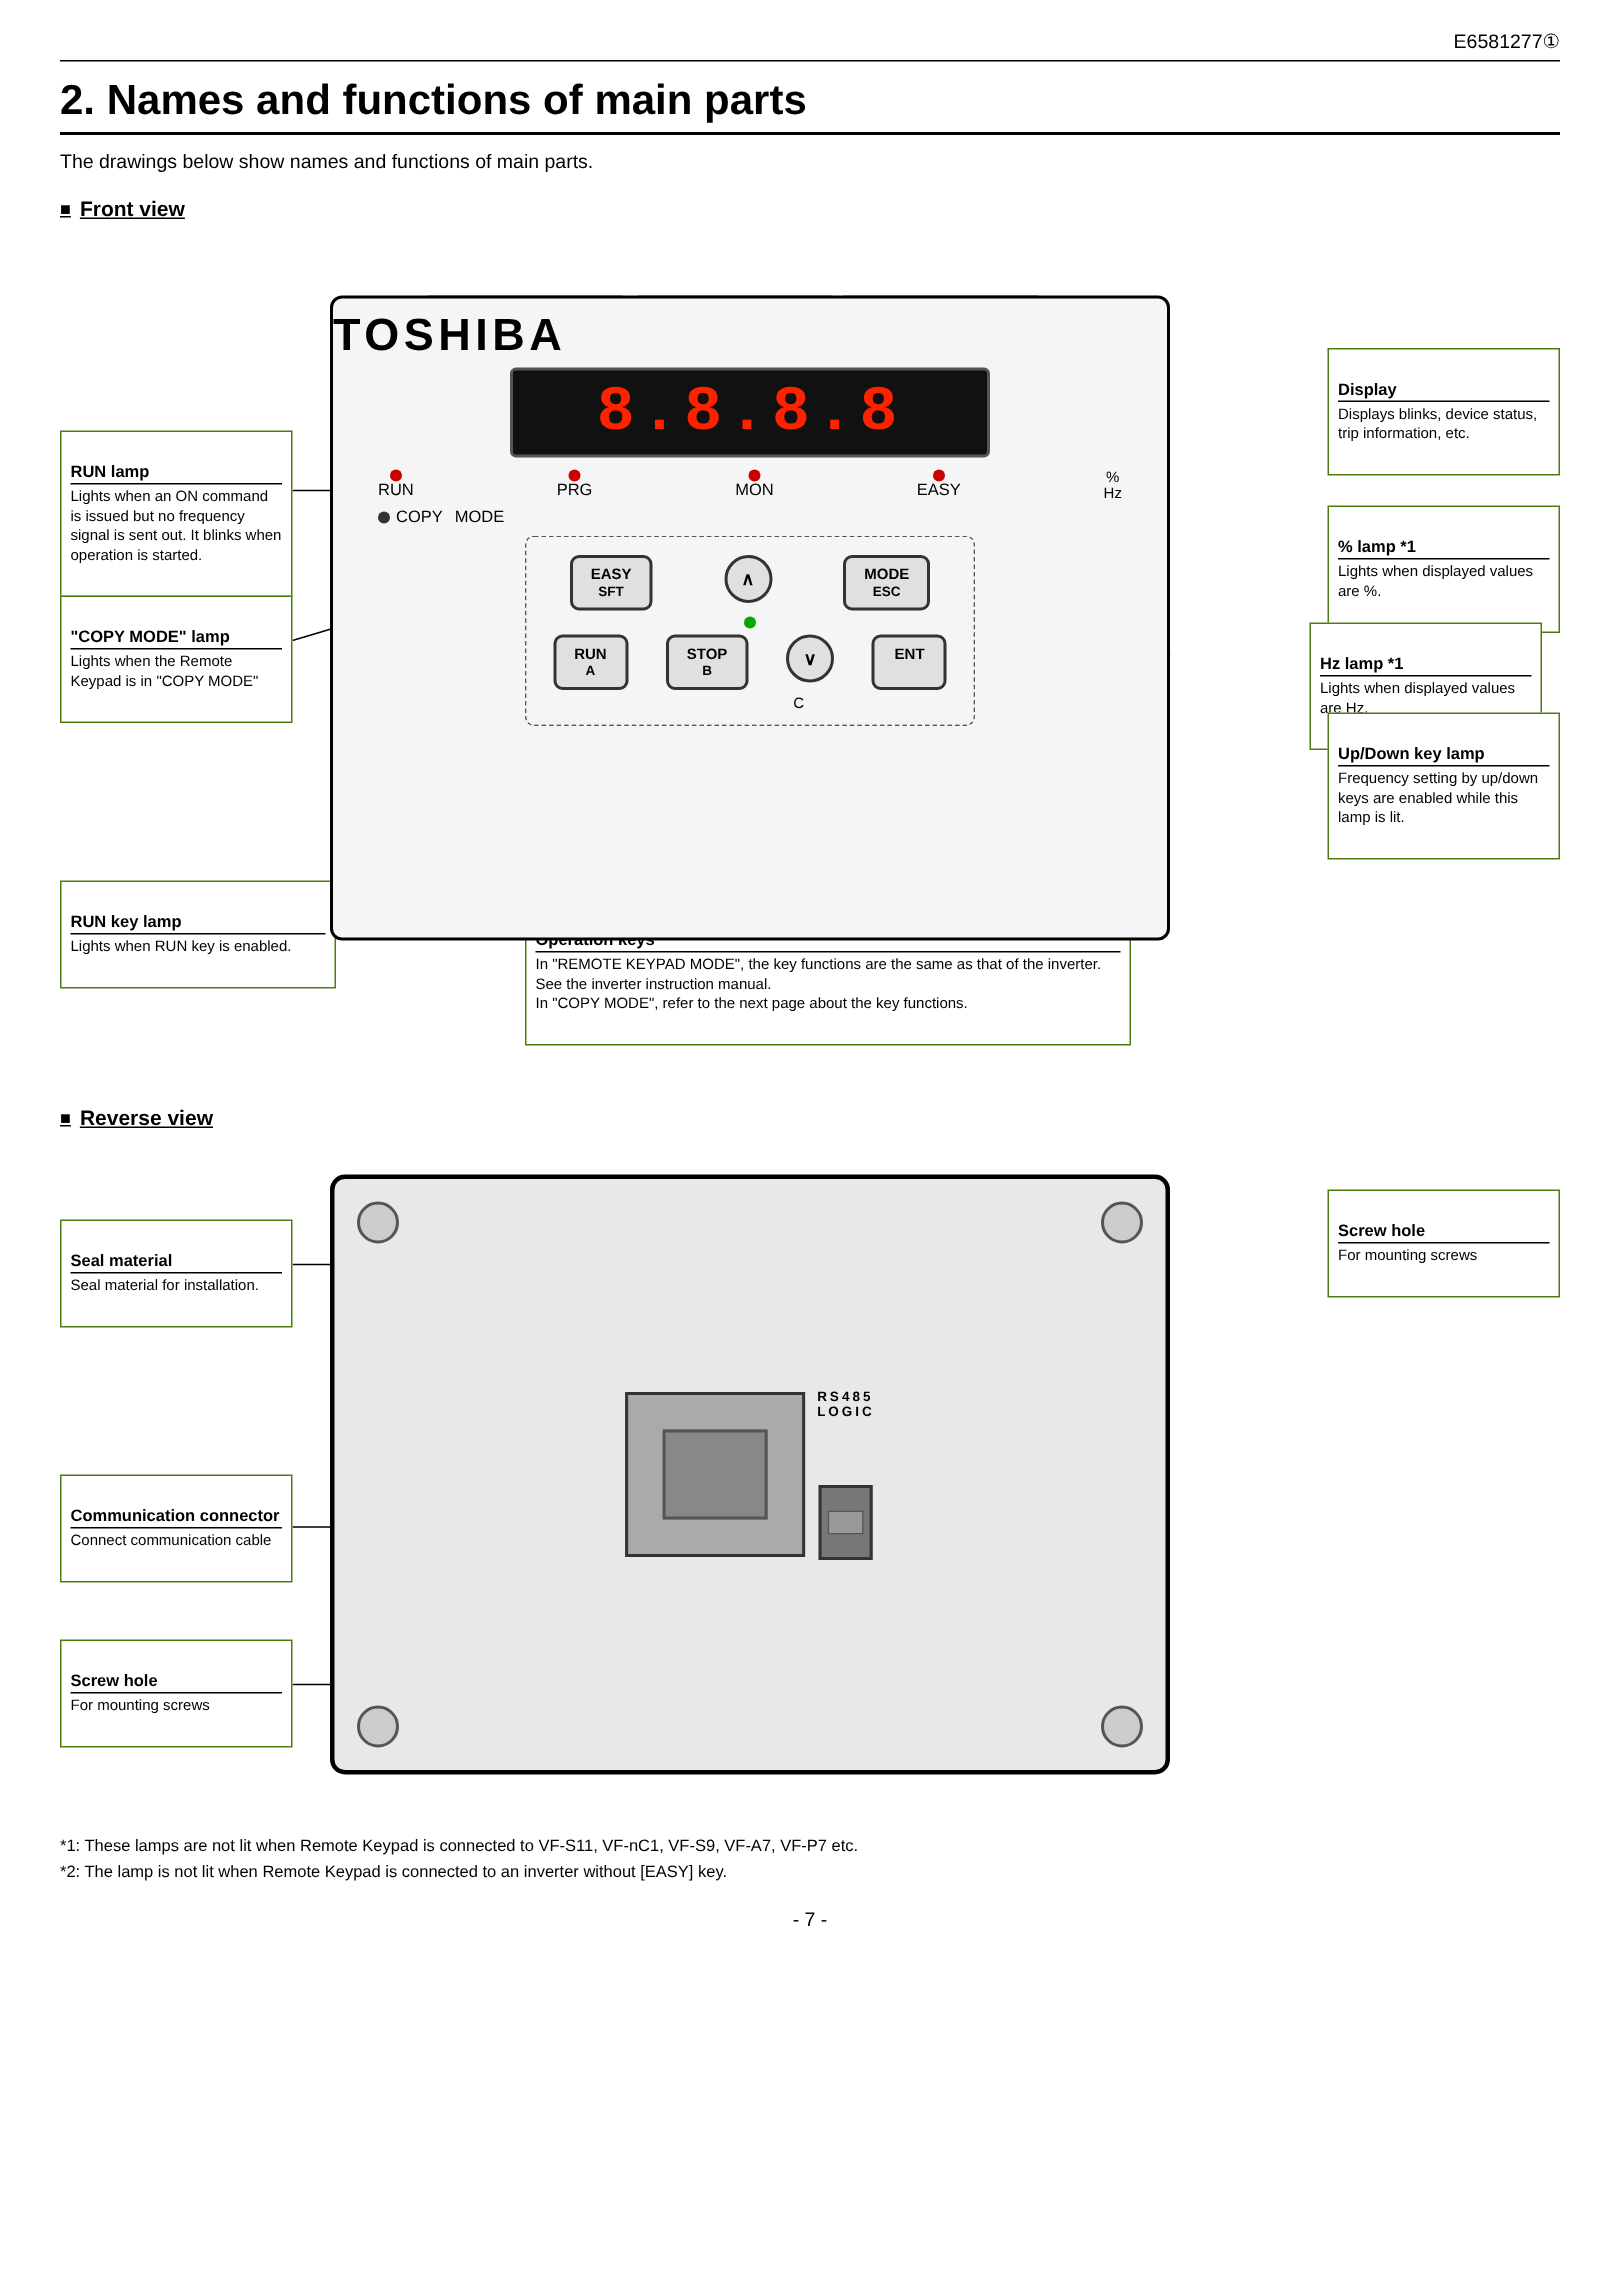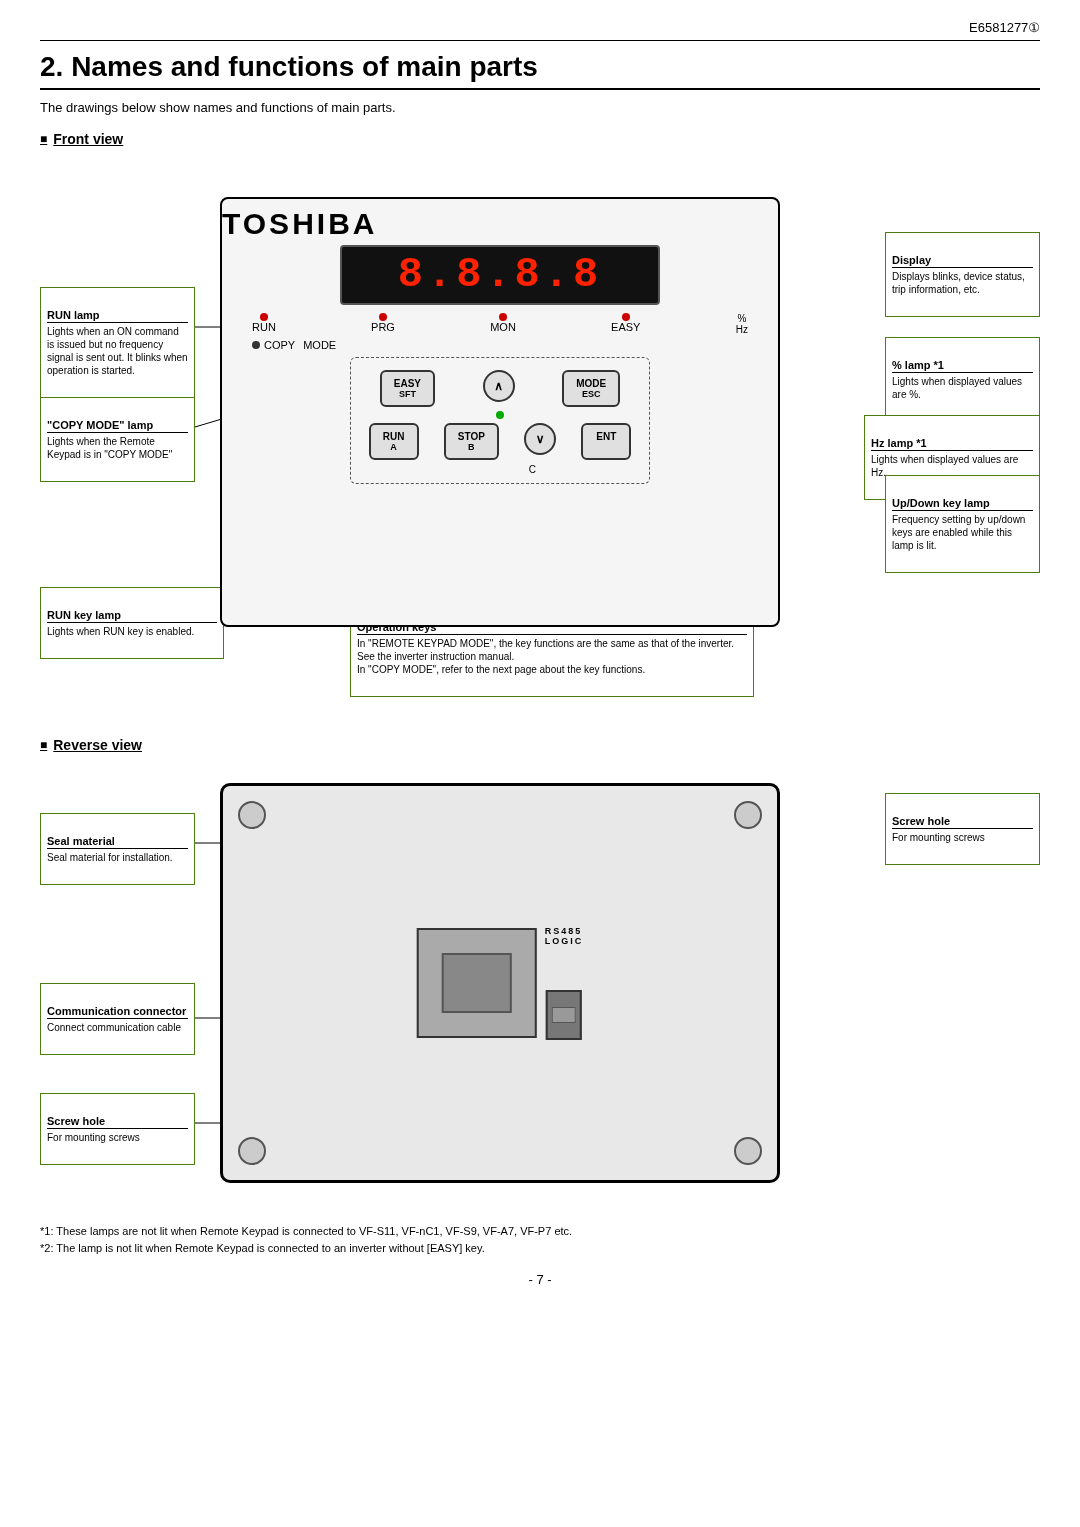--- a/index.html
+++ b/index.html
@@ -277,21 +277,21 @@
   <div class="label-box" style="right:0;top:75px;width:155px;">
     <div class="box-title">Display</div>
     <div class="box-desc">Displays blinks, device status, trip information, etc.</div>
   </div>
 
   <div class="label-box" style="right:0;top:180px;width:155px;">
     <div class="box-title">% lamp *1</div>
     <div class="box-desc">Lights when displayed values are %.</div>
   </div>
 
-  <div class="label-box" style="right:0;top:258px;width:176px;">
+  <div class="label-box" style="right:12px;top:258px;width:155px;">
     <div class="box-title">Hz lamp *1</div>
     <div class="box-desc">Lights when displayed values are Hz.</div>
   </div>
 
   <div class="label-box" style="right:0;top:318px;width:155px;">
     <div class="box-title">Up/Down key lamp</div>
     <div class="box-desc">Frequency setting by up/down keys are enabled while this lamp is lit.</div>
   </div>
 
   <div class="label-box" style="left:310px;bottom:20px;width:404px;">

